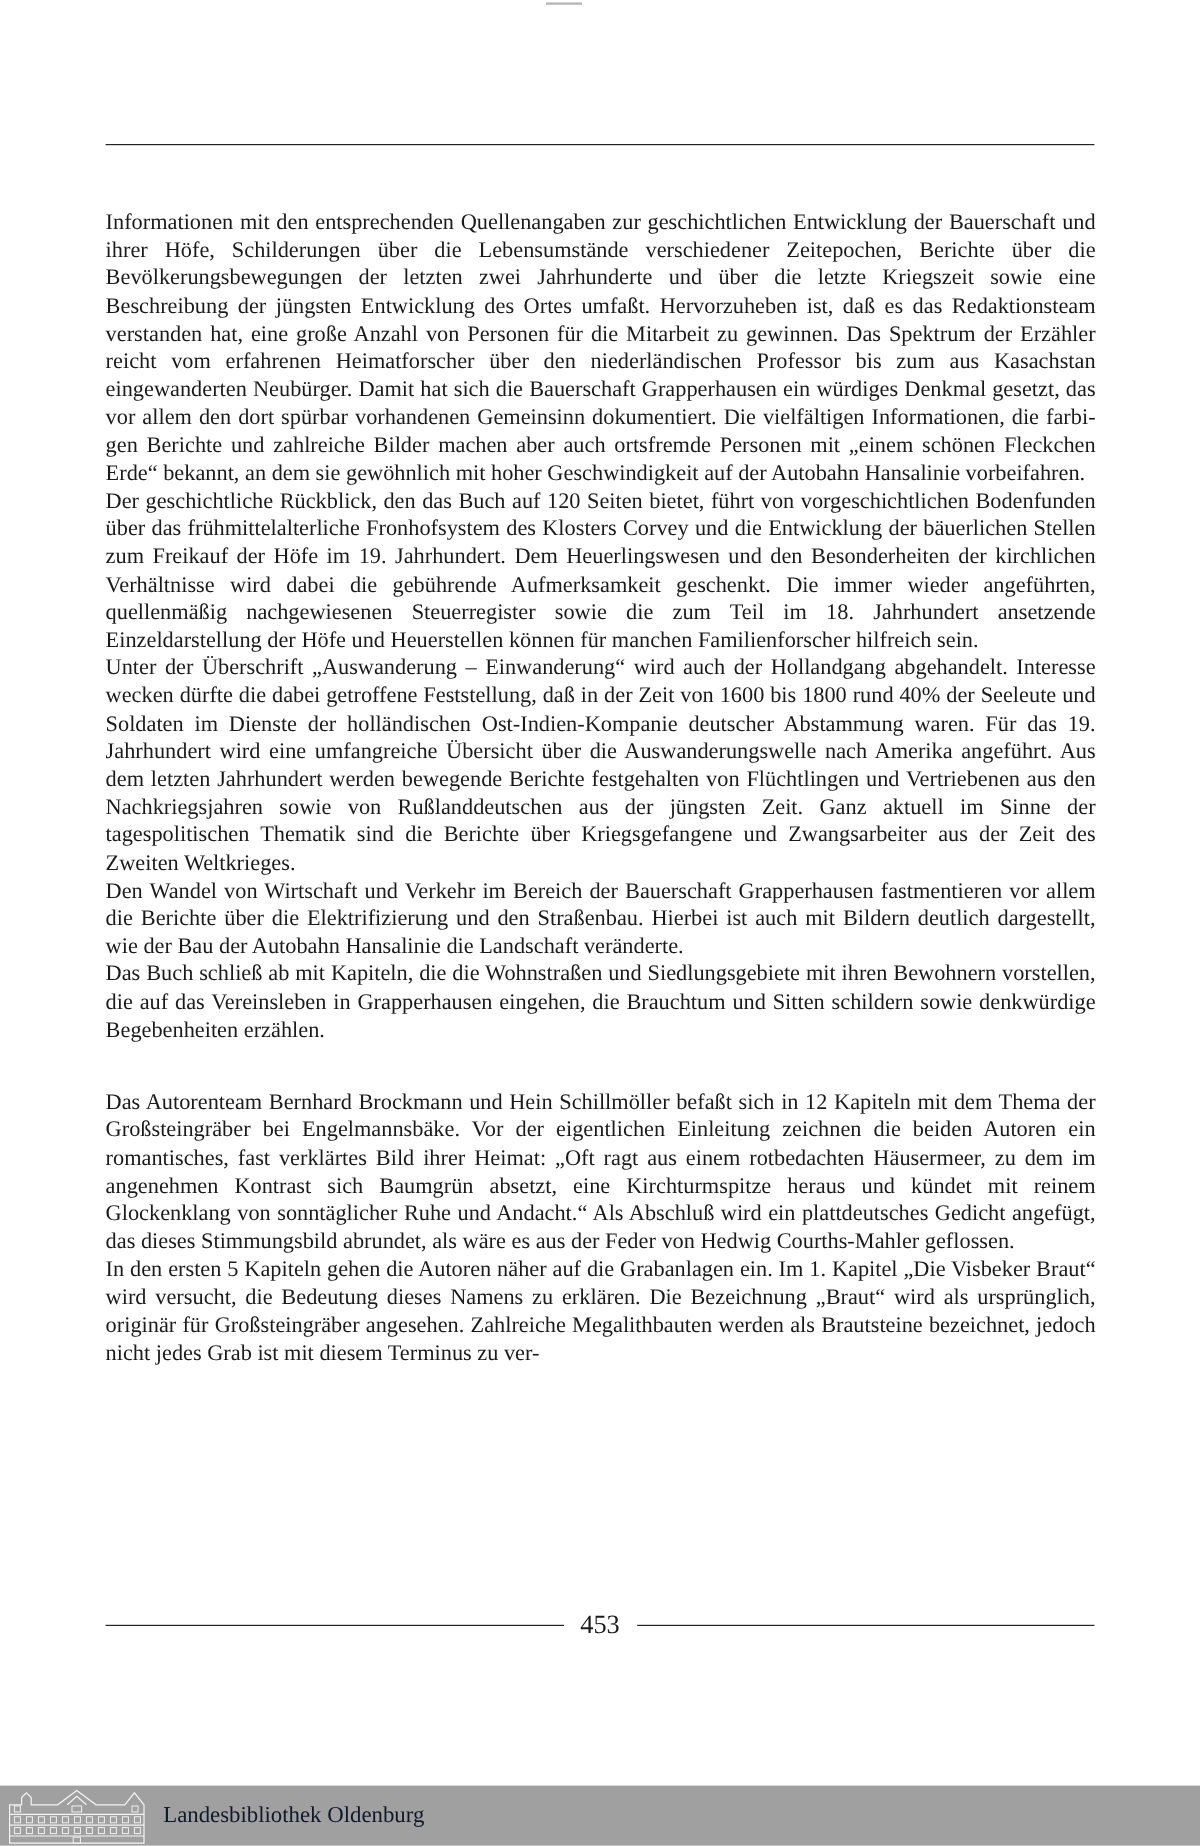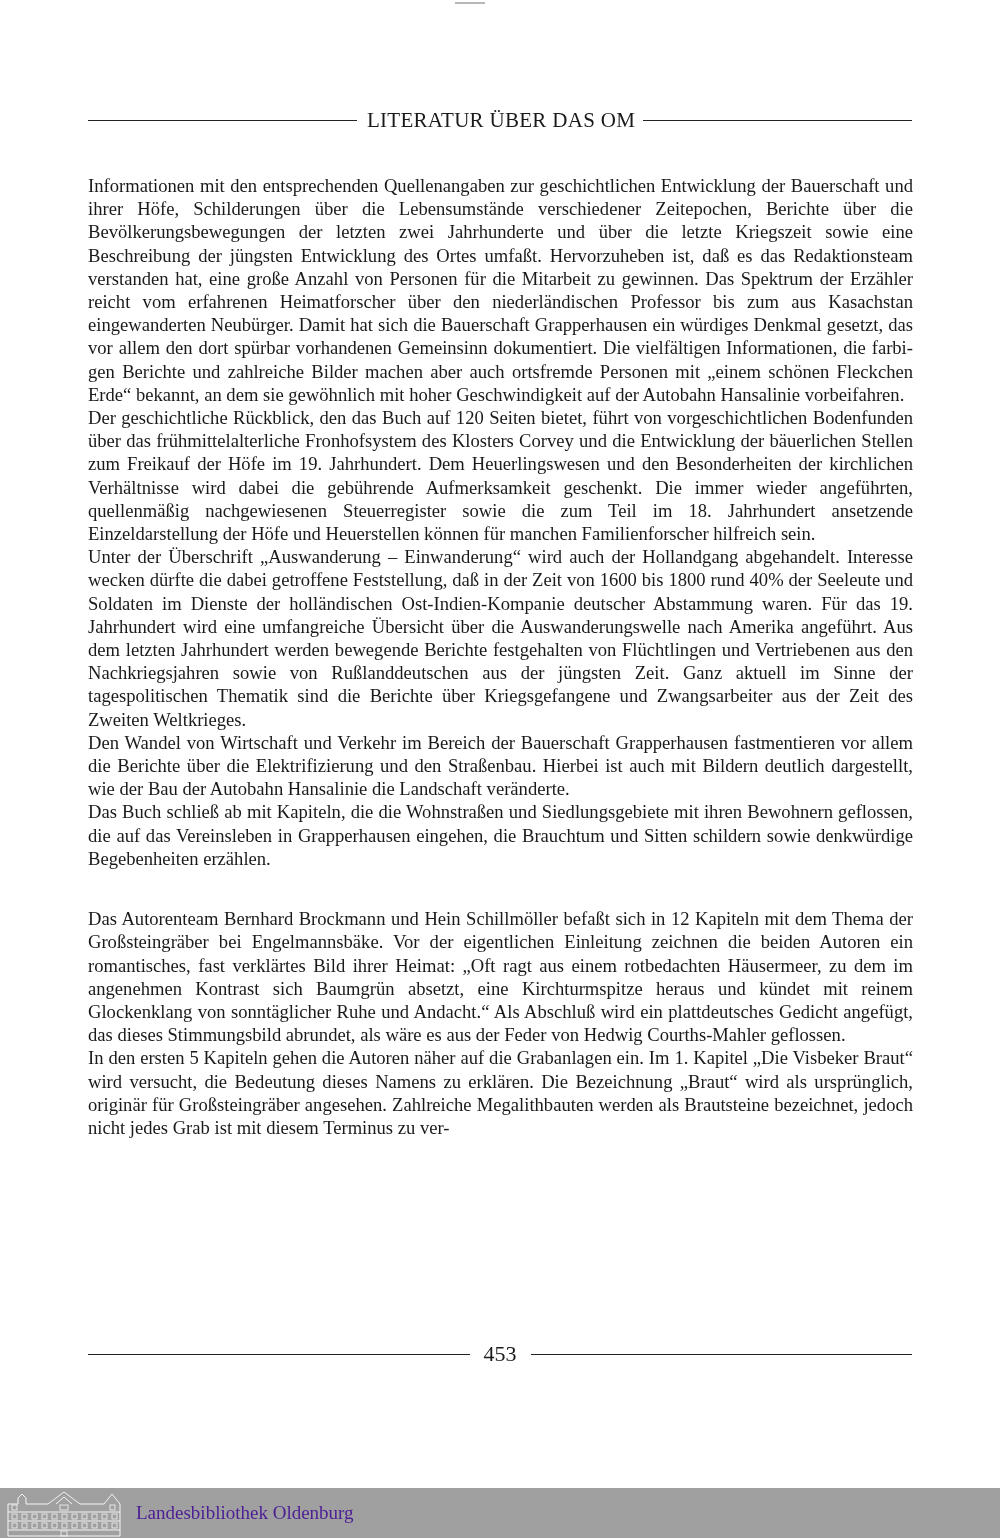--- a/index.html
+++ b/index.html
@@ -76,42 +76,41 @@
       background: #a0a0a0;
       display: flex;
       align-items: center;
     }
     .footer-bar .logo {
       margin-left: 6px;
       width: 118px; height: 50px;
     }
     .footer-bar .lib-name {
       margin-left: 12px;
-      color: #4c1d95;
+      color: #0f172a;
       font-size: 19px;
       font-family: "Liberation Serif", "DejaVu Serif", serif;
     }
   </style>
 </head>
 <body>
 
 <div class="scan-mark"></div>
 
 <div class="running-head">
   <div class="rule"></div>
-  <span class="title">LITERATUR ÜBER DAS OM</span>
   <div class="rule"></div>
 </div>
 
 <div class="page-body">
   <p>Informationen mit den entsprechenden Quellenangaben zur geschichtlichen Entwicklung der Bauerschaft und ihrer Höfe, Schilderungen über die Lebensumstände verschiedener Zeitepo­chen, Berichte über die Bevölkerungsbewegungen der letzten zwei Jahrhunderte und über die letzte Kriegszeit sowie eine Beschreibung der jüngsten Entwicklung des Ortes umfaßt. Hervor­zuheben ist, daß es das Redaktionsteam verstanden hat, eine große Anzahl von Personen für die Mitarbeit zu gewinnen. Das Spektrum der Erzähler reicht vom erfahrenen Heimatforscher über den niederländischen Professor bis zum aus Kasachstan eingewanderten Neubürger. Da­mit hat sich die Bauerschaft Grapperhausen ein würdiges Denkmal gesetzt, das vor allem den dort spürbar vorhandenen Gemeinsinn dokumentiert. Die vielfältigen Informationen, die farbi­gen Berichte und zahlreiche Bilder machen aber auch ortsfremde Personen mit „einem schönen Fleckchen Erde“ bekannt, an dem sie gewöhnlich mit hoher Geschwindigkeit auf der Autobahn Hansalinie vorbeifahren.</p>
   <p>Der geschichtliche Rückblick, den das Buch auf 120 Seiten bietet, führt von vorgeschichtlichen Bodenfunden über das frühmittelalterliche Fronhofsystem des Klosters Corvey und die Ent­wicklung der bäuerlichen Stellen zum Freikauf der Höfe im 19. Jahrhundert. Dem Heuerlings­wesen und den Besonderheiten der kirchlichen Verhältnisse wird dabei die gebührende Auf­merksamkeit geschenkt. Die immer wieder angeführten, quellenmäßig nachgewiesenen Steuerregister sowie die zum Teil im 18. Jahrhundert ansetzende Einzeldarstellung der Höfe und Heuerstellen können für manchen Familienforscher hilfreich sein.</p>
   <p>Unter der Überschrift „Auswanderung – Einwanderung“ wird auch der Hollandgang abgehandelt. Interesse wecken dürfte die dabei getroffene Feststellung, daß in der Zeit von 1600 bis 1800 rund 40% der Seeleute und Soldaten im Dienste der holländischen Ost-Indien-Kompanie deutscher Abstammung waren. Für das 19. Jahrhundert wird eine umfangreiche Übersicht über die Auswan­derungswelle nach Amerika angeführt. Aus dem letzten Jahrhundert werden bewegende Berichte festgehalten von Flüchtlingen und Vertriebenen aus den Nachkriegsjahren sowie von Rußland­deutschen aus der jüngsten Zeit. Ganz aktuell im Sinne der tagespolitischen Thematik sind die Be­richte über Kriegsgefangene und Zwangsarbeiter aus der Zeit des Zweiten Weltkrieges.</p>
   <p>Den Wandel von Wirtschaft und Verkehr im Bereich der Bauerschaft Grapperhausen fast­mentieren vor allem die Berichte über die Elektrifizierung und den Straßenbau. Hierbei ist auch mit Bildern deutlich dargestellt, wie der Bau der Autobahn Hansalinie die Landschaft ver­änderte.</p>
-  <p>Das Buch schließ ab mit Kapiteln, die die Wohnstraßen und Siedlungsgebiete mit ihren Be­wohnern geflossen, die auf das Vereinsleben in Grapperhausen eingehen, die Brauchtum und Sitten schildern sowie denkwürdige Begebenheiten erzählen.</p>
+  <p>Das Buch schließ ab mit Kapiteln, die die Wohnstraßen und Siedlungsgebiete mit ihren Be­wohnern vorstellen, die auf das Vereinsleben in Grapperhausen eingehen, die Brauchtum und Sitten schildern sowie denkwürdige Begebenheiten erzählen.</p>
   <div class="spacer"></div>
   <p>Das Autorenteam Bernhard Brockmann und Hein Schillmöller befaßt sich in 12 Kapiteln mit dem Thema der Großsteingräber bei Engelmannsbäke. Vor der eigentlichen Einleitung zeich­nen die beiden Autoren ein romantisches, fast verklärtes Bild ihrer Heimat: „Oft ragt aus einem rotbedachten Häusermeer, zu dem im angenehmen Kontrast sich Baumgrün absetzt, eine Kirchturmspitze heraus und kündet mit reinem Glockenklang von sonntäglicher Ruhe und An­dacht.“ Als Abschluß wird ein plattdeutsches Gedicht angefügt, das dieses Stimmungsbild ab­rundet, als wäre es aus der Feder von Hedwig  Courths-Mahler geflossen.</p>
   <p>In den ersten 5 Kapiteln gehen die Autoren näher auf die Grabanlagen ein. Im 1. Kapitel „Die Visbeker Braut“ wird versucht, die Bedeutung dieses Namens zu erklären. Die Bezeichnung „Braut“ wird als ursprünglich, originär für Großsteingräber angesehen. Zahlreiche Megalithbau­ten werden als Brautsteine bezeichnet, jedoch nicht jedes Grab ist mit diesem Terminus zu ver-</p>
 </div>
 
 <div class="folio">
   <div class="rule"></div>
   <span class="num">453</span>
   <div class="rule"></div>
 </div>

